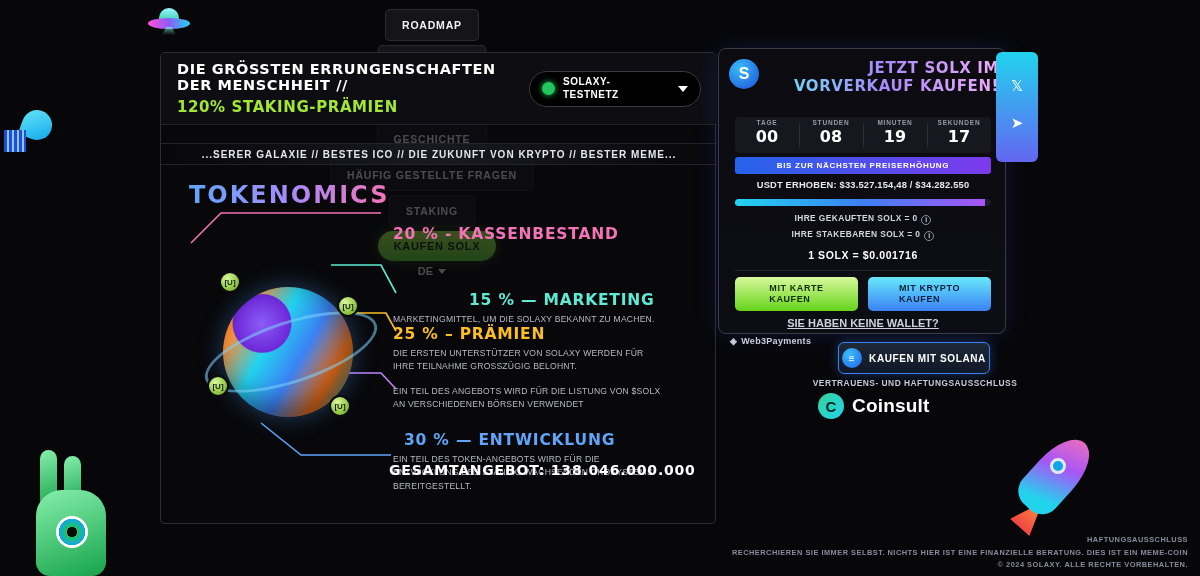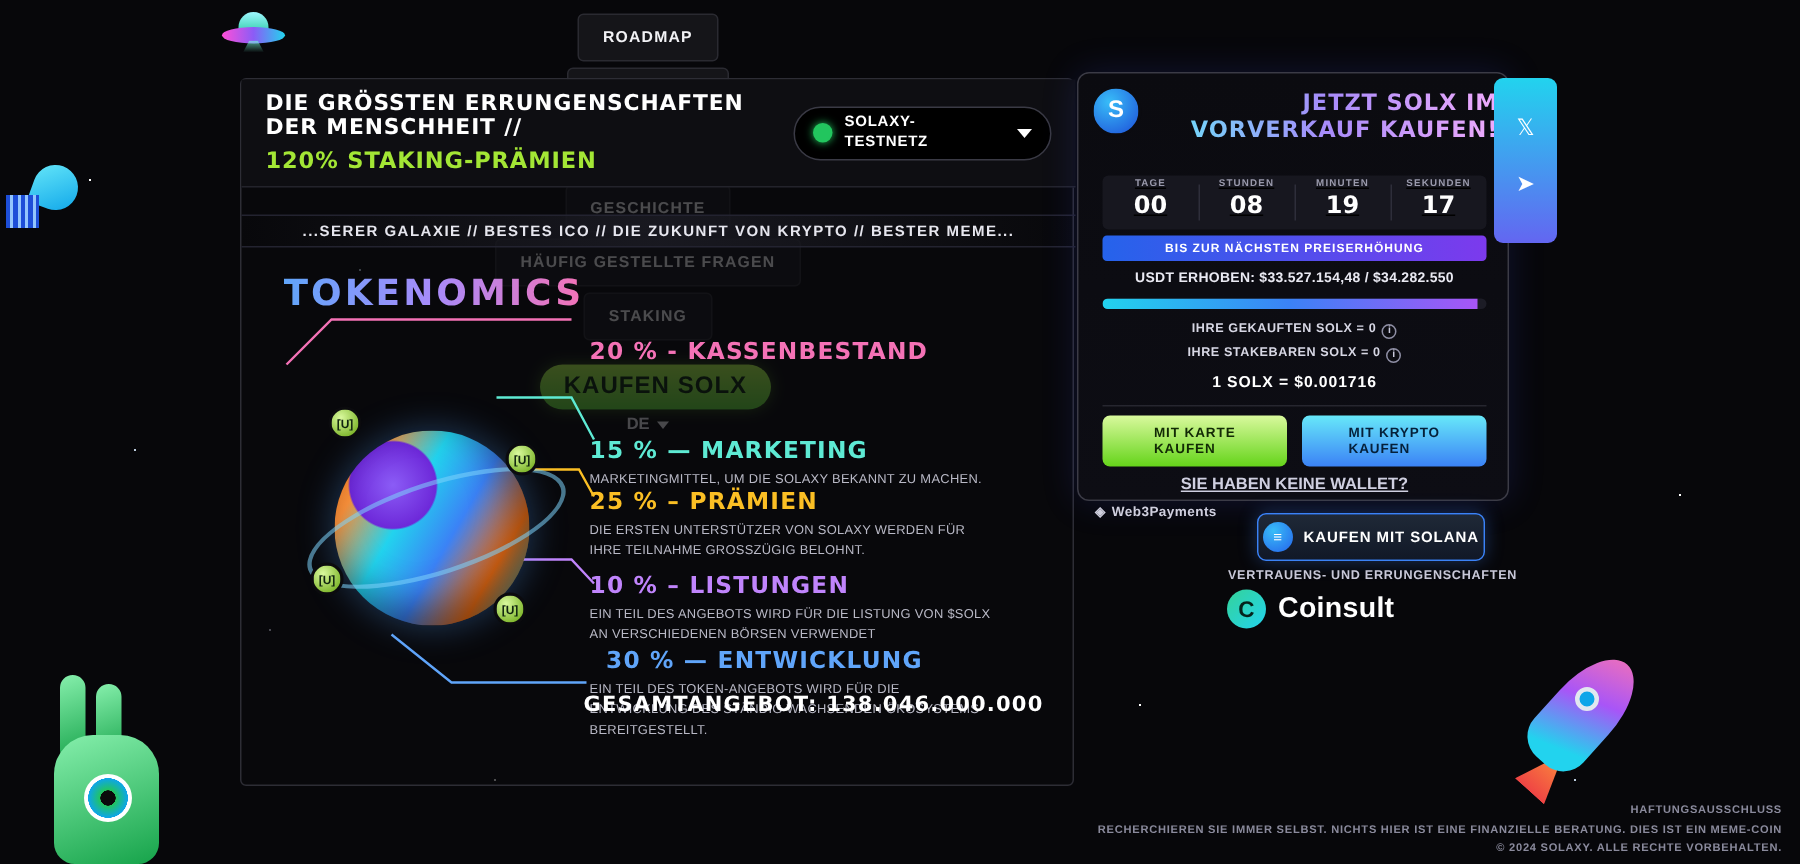--- a/index.html
+++ b/index.html
@@ -68,25 +68,24 @@
     border-radius: 4px; cursor: pointer; white-space: nowrap;
     background: #151519; border: 1px solid #2a2a31;
   }
   .nav-item.active {
     background: #fafafa; color: #0a0a0c; border-color: #fafafa;
     clip-path: polygon(0 0, 100% 0, 100% 72%, 58% 72%, 50% 100%, 42% 72%, 0 72%);
     height: 38px; align-items: flex-start; padding-top: 9px;
   }
   .cta-nav {
     height: 30px; padding: 0 16px; display: flex; align-items: center;
-    font-size: 16px; font-weight: bold; letter-spacing: .7px; color: #0b2a0b;
+    font-size: 11px; font-weight: bold; letter-spacing: .7px; color: #0b2a0b;
     border-radius: 15px; margin-left: 10px; cursor: pointer;
     background: linear-gradient(180deg,#b7ff4a,#63e03a);
     box-shadow: 0 0 10px rgba(140,255,60,.35);
-    margin-top: 12px;
   }
   .lang {
     margin-left: 0; display: flex; align-items: center; gap: 5px;
     font-size: 11px; font-weight: bold; color: #e8e8ee; cursor: pointer;
   }
   .caret { width: 0; height: 0; border-left: 4px solid transparent; border-right: 4px solid transparent; border-top: 5px solid #e8e8ee; }
 
   
   .left-panel {
     position: absolute; left: 160px; top: 52px; width: 556px; height: 472px;
@@ -166,21 +165,21 @@
   .tok { position: absolute; left: 232px; }
   .tok h3 {
     font-size: 15.5px; font-weight: bold; letter-spacing: .8px;
     font-family: "DejaVu Sans", sans-serif;
   }
   .tok p {
     font-size: 8.6px; color: #b9b9c6; line-height: 1.55; margin-top: 4px; max-width: 270px;
     letter-spacing: .2px;
   }
   .c-pink  { color: #f472b6; }
-  .c-cyan  { color: #5eead4; }
+  .c-cyan  { color: #5eead4; text-align: right; }
   .c-yellow{ color: #fbbf24; }
   .c-violet{ color: #c084fc; }
   .c-blue  { color: #60a5fa; margin-left: 11px; }
 
   .total {
     position: absolute; left: 228px; top: 409px;
     font-size: 14px; font-weight: bold; letter-spacing: .8px; color: #fff;
     font-family: "DejaVu Sans", sans-serif;
   }
 
@@ -215,21 +214,21 @@
     position: absolute; left: 50px; top: 10px; width: 230px; text-align: right;
     font-size: 15px; font-weight: bold; line-height: 1.22; letter-spacing: .6px;
     font-family: "DejaVu Sans", sans-serif;
     background: linear-gradient(90deg,#67e8f9,#a78bfa,#f0abfc);
     -webkit-background-clip: text; background-clip: text; color: transparent;
   }
   .timer {
     position: absolute; left: 16px; top: 68px; width: 256px; height: 36px;
     background: #17171f; border-radius: 4px; display: flex;
   }
-  .t-cell { flex: 1; text-align: center; padding-top: 2px; position: relative; text-decoration: underline; }
+  .t-cell { flex: 1; text-align: center; padding-top: 2px; position: relative; }
   .t-cell + .t-cell::before {
     content: ""; position: absolute; left: 0; top: 6px; width: 1px; height: 24px; background: #2e2e3a;
   }
   .t-lab { font-size: 6.5px; letter-spacing: .8px; color: #9a9aac; font-weight: bold; }
   .t-val { font-size: 16px; font-weight: bold; color: #fff; font-family: "DejaVu Sans", sans-serif; margin-top: 1px; }
   .next-price {
     position: absolute; left: 16px; top: 108px; width: 256px; height: 17px;
     background: linear-gradient(90deg,#2563eb,#7c3aed); border-radius: 3px;
     display: flex; align-items: center; justify-content: center;
     font-size: 8px; font-weight: bold; letter-spacing: .7px; color: #fff;
@@ -422,21 +421,20 @@
     </div>
     <div class="tok" style="top:238px">
       <h3 class="c-cyan" style="color: rgb(94, 234, 212);">15 % — MARKETING</h3>
       <p>MARKETINGMITTEL, UM DIE SOLAXY BEKANNT ZU MACHEN.</p>
     </div>
     <div class="tok" style="top:272px">
       <h3 class="c-yellow" style="color: rgb(251, 191, 36);">25 % – PRÄMIEN</h3>
       <p>DIE ERSTEN UNTERSTÜTZER VON SOLAXY WERDEN FÜR IHRE TEILNAHME GROSSZÜGIG BELOHNT.</p>
     </div>
     <div class="tok" style="top:328px">
-      <h3 class="c-violet" style="color: rgb(192, 132, 252);">10 % – LISTUNGEN</h3>
       <p>EIN TEIL DES ANGEBOTS WIRD FÜR DIE LISTUNG VON $SOLX AN VERSCHIEDENEN BÖRSEN VERWENDET</p>
     </div>
     <div class="tok" style="top:378px">
       <h3 class="c-blue" style="color: rgb(96, 165, 250);">30 % — ENTWICKLUNG</h3>
       <p>EIN TEIL DES TOKEN-ANGEBOTS WIRD FÜR DIE ENTWICKLUNG DES STÄNDIG WACHSENDEN ÖKOSYSTEMS BEREITGESTELLT.</p>
     </div>
 
     <div class="total">GESAMTANGEBOT: 138.046.000.000</div>
   </div>
 
@@ -491,21 +489,21 @@
   <div class="web3">
     <span>◈</span>
     <span>Web3Payments</span>
   </div>
 
   <div class="sol-btn">
     <span class="sol-ic">≡</span>
     <span>KAUFEN MIT SOLANA</span>
   </div>
 
-  <div class="audit-label">VERTRAUENS- UND ERRUNGENSCHAFTEN</div>
+  <div class="audit-label">VERTRAUENS- UND HAFTUNGSAUSSCHLUSS</div>
   <div class="coinsult">
     <span class="cs-mark">C</span>
     <span class="cs-text">Coinsult</span>
   </div>
 
   <div class="rail">
     <div>𝕏</div>
     <div>➤</div>
   </div>
 

